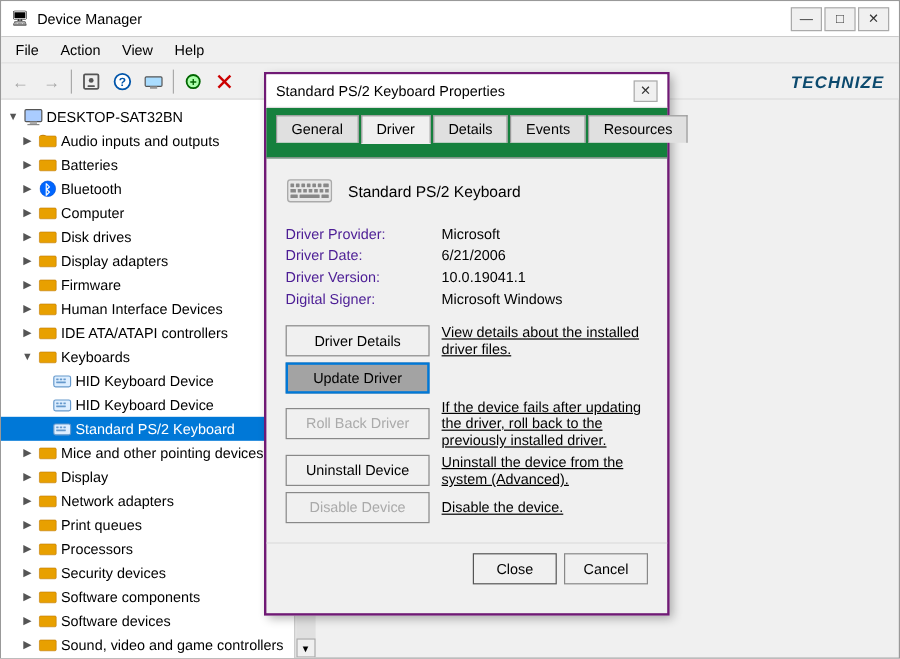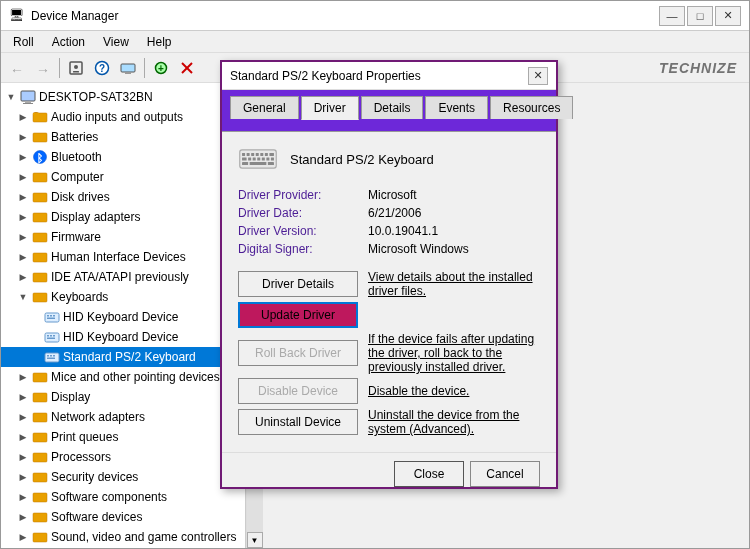--- a/index.html
+++ b/index.html
@@ -106,21 +106,21 @@
     .toolbar-sep {
       width: 1px;
       height: 20px;
       background: #aaa;
       margin: 0 2px;
     }
     .toolbar-watermark {
       margin-left: auto;
       font-size: 14px;
       font-weight: bold;
-      color: #737373;
+      color: #0c4a6e;
       letter-spacing: 1px;
       padding-right: 8px;
       font-style: italic;
     }
 
     
     .content-area {
       display: flex;
       flex: 1;
       overflow: hidden;
@@ -246,21 +246,21 @@
       align-items: center;
       justify-content: center;
       font-size: 11px;
       color: #333;
     }
 
     
     .tab-bar {
       display: flex;
       padding: 6px 8px 12px 8px;
-      background: #6d28d9;
+      background: #15803d;
       border-bottom: 1px solid #999;
       align-items: flex-end;
     }
     .tab {
       padding: 4px 12px;
       font-size: 12px;
       cursor: pointer;
       border: 1px solid #999;
       background: #e0e0e0;
       margin-right: 2px;
@@ -339,37 +339,37 @@
       cursor: pointer;
       font-size: 12px;
       color: #000;
       display: flex;
       align-items: center;
       justify-content: center;
       flex-shrink: 0;
     }
     .drv-btn.active-btn {
       border: 2px solid #0078d7;
-      background: #be185d;
+      background: #a3a3a3;
     }
     .drv-btn.disabled {
       color: #aaa;
       cursor: default;
     }
     .btn-desc {
       font-size: 12px;
       color: #000;
       flex: 1;
       text-decoration: underline;
     }
     .dialog-footer {
       display: flex;
       justify-content: flex-end;
       gap: 6px;
-      padding: 8px 16px 0 16px;
+      padding: 8px 16px 24px 16px;
       border-top: 1px solid #ddd;
       margin-top: 4px;
       align-items: center;
     }
     .footer-btn {
       width: 70px;
       height: 26px;
       background: #f0f0f0;
       border: 1px solid #888;
       cursor: pointer;
@@ -396,21 +396,21 @@
       <span class="title-bar-title">Device Manager</span>
     </div>
     <div class="title-bar-controls">
       <button class="title-btn">—</button>
       <button class="title-btn">□</button>
       <button class="title-btn close">✕</button>
     </div>
   </div>
 
   <div class="menu-bar">
-    <span class="menu-item">Roll</span>
+    <span class="menu-item">File</span>
     <span class="menu-item">Action</span>
     <span class="menu-item">View</span>
     <span class="menu-item">Help</span>
   </div>
 
   <div class="toolbar">
     <button class="toolbar-btn disabled">←</button>
     <button class="toolbar-btn disabled">→</button>
     <div class="toolbar-sep"></div>
     <button class="toolbar-btn">
@@ -547,21 +547,21 @@
         <span class="item-label">Human Interface Devices</span>
       </div>
 
       <div class="tree-item indent-1">
         <span class="expand-icon">▶</span>
         <span class="item-icon">
           <svg width="16" height="14" viewBox="0 0 16 14">
               <rect x="1" y="3" width="14" height="9" rx="1" fill="#e8a000" stroke="#c07800" stroke-width="0.5"></rect>
             </svg>
         </span>
-        <span class="item-label">IDE ATA/ATAPI previously</span>
+        <span class="item-label">IDE ATA/ATAPI controllers</span>
       </div>
 
       <div class="tree-item indent-1">
         <span class="expand-icon">▼</span>
         <span class="item-icon">
           <svg width="16" height="14" viewBox="0 0 16 14">
               <rect x="1" y="3" width="14" height="9" rx="1" fill="#e8a000" stroke="#c07800" stroke-width="0.5"></rect>
             </svg>
         </span>
         <span class="item-label">Keyboards</span>
@@ -796,26 +796,26 @@
           <span class="btn-desc">View details about the installed driver files.</span>
         </div>
         <div class="driver-btn-row">
           <button class="drv-btn active-btn">Update Driver</button>
         </div>
         <div class="driver-btn-row">
           <button class="drv-btn disabled">Roll Back Driver</button>
           <span class="btn-desc">If the device fails after updating the driver, roll back to the previously installed driver.</span>
         </div>
         <div class="driver-btn-row">
+          <button class="drv-btn">Uninstall Device</button>
+          <span class="btn-desc">Uninstall the device from the system (Advanced).</span>
+        </div>
+        <div class="driver-btn-row">
           <button class="drv-btn disabled">Disable Device</button>
           <span class="btn-desc">Disable the device.</span>
-        </div>
-        <div class="driver-btn-row">
-          <button class="drv-btn">Uninstall Device</button>
-          <span class="btn-desc">Uninstall the device from the system (Advanced).</span>
         </div>
       </div>
     </div>
 
     <div class="dialog-footer">
       <button class="footer-btn primary">Close</button>
       <button class="footer-btn">Cancel</button>
     </div>
   </div>
 </div>

